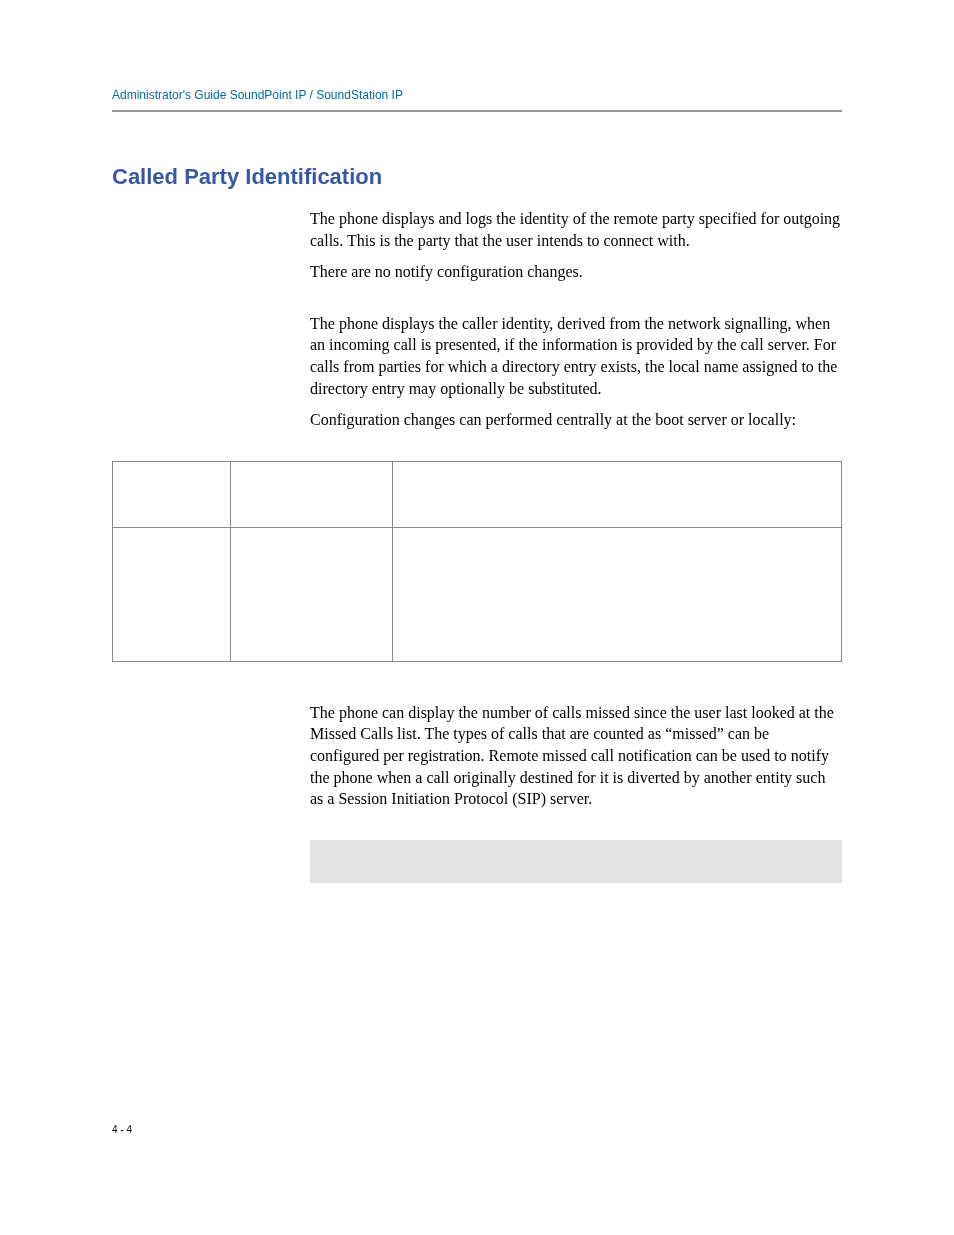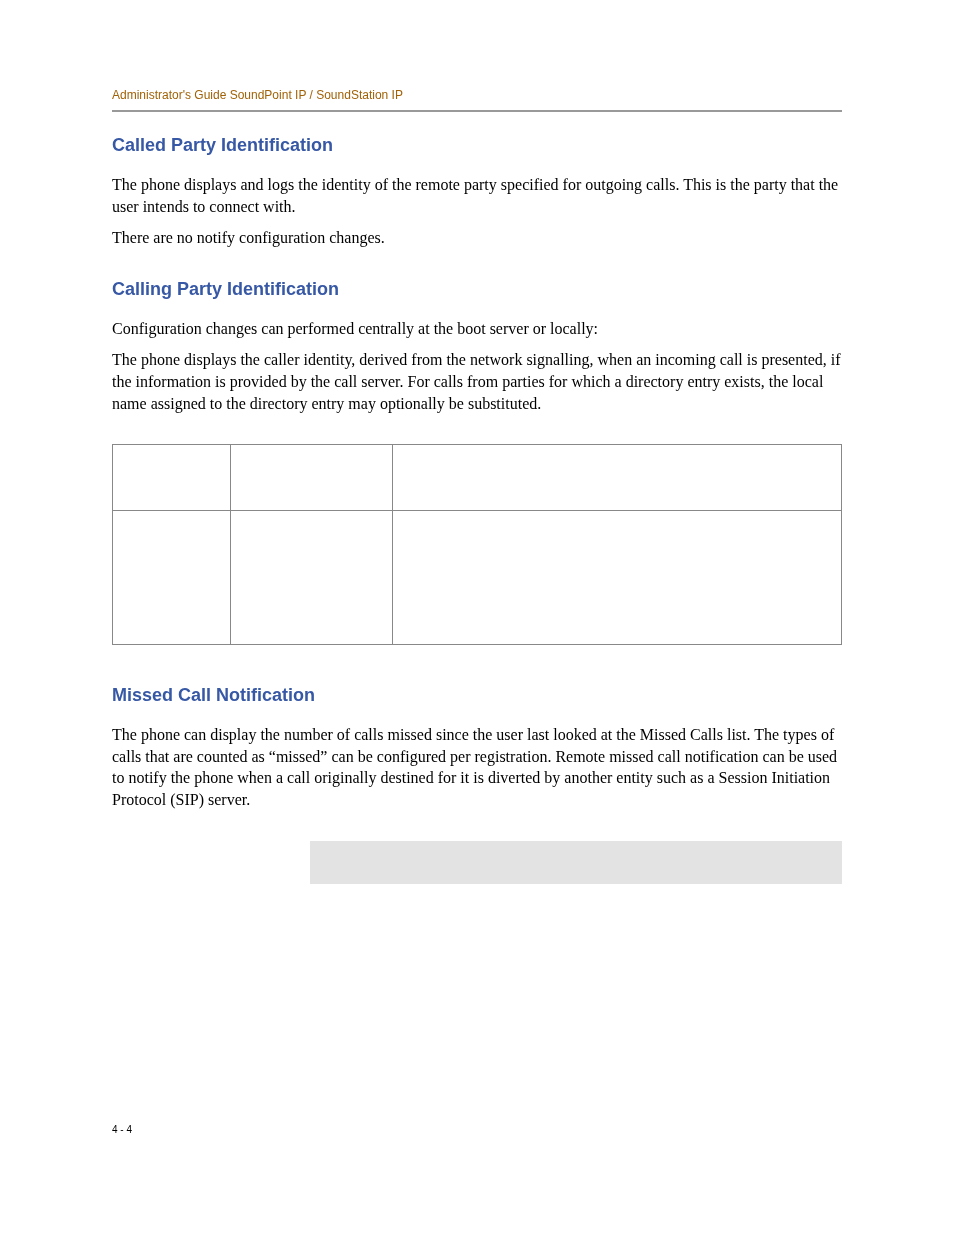--- a/index.html
+++ b/index.html
@@ -13,33 +13,34 @@
       background: #ffffff;
       font-family: Georgia, 'Times New Roman', serif;
       position: relative;
     }
     .page {
       padding: 88px 112px 40px 112px;
     }
     .running-header {
       font-family: Arial, Helvetica, sans-serif;
       font-size: 12px;
-      color: #a16207;
+      color: #0369a1;
       padding-bottom: 8px;
       border-bottom: 2px solid #999;
-      margin-bottom: 23px;
+      margin-bottom: 52px;
     }
     h2.section-heading {
       font-family: Arial, Helvetica, sans-serif;
       font-weight: bold;
-      font-size: 18px;
+      font-size: 22px;
       color: #3758a5;
       margin-bottom: 18px;
     }
     .body-block {
+      margin-left: 198px;
       margin-bottom: 30px;
     }
     .body-block p {
       font-size: 16px;
       line-height: 1.35;
       color: #000;
       margin-bottom: 10px;
     }
     .config-table {
       border-collapse: collapse;
@@ -81,42 +82,40 @@
 
 <div class="page">
   <div class="running-header">Administrator's Guide SoundPoint IP / SoundStation IP</div>
 
   <h2 class="section-heading">Called Party Identification</h2>
   <div class="body-block">
     <p>The phone displays and logs the identity of the remote party specified for outgoing calls. This is the party that the user intends to connect with.</p>
     <p>There are no notify configuration changes.</p>
   </div>
 
-  <h2 class="section-heading">Calling Party Identification</h2>
   <div class="body-block">
+    <p>The phone displays the caller identity, derived from the network signalling, when an incoming call is presented, if the information is provided by the call server. For calls from parties for which a directory entry exists, the local name assigned to the directory entry may optionally be substituted.</p>
     <p>Configuration changes can performed centrally at the boot server or locally:</p>
-    <p>The phone displays the caller identity, derived from the network signalling, when an incoming call is presented, if the information is provided by the call server. For calls from parties for which a directory entry exists, the local name assigned to the directory entry may optionally be substituted.</p>
   </div>
 
   <table class="config-table">
     <tbody>
         <tr>
       <td class="col1"></td>
       <td class="col2"></td>
       <td class="col3"></td>
     </tr>
     <tr>
       <td class="col1"></td>
       <td class="col2"></td>
       <td class="col3"></td>
     </tr>
   </tbody>
     </table>
 
-  <h2 class="section-heading">Missed Call Notification</h2>
   <div class="body-block">
     <p>The phone can display the number of calls missed since the user last looked at the Missed Calls list. The types of calls that are counted as “missed” can be configured per registration. Remote missed call notification can be used to notify the phone when a call originally destined for it is diverted by another entity such as a Session Initiation Protocol (SIP) server.</p>
   </div>
 
   <div class="note-box"></div>
 
 </div>
 
 <div class="page-number">4 - 4</div>
 

